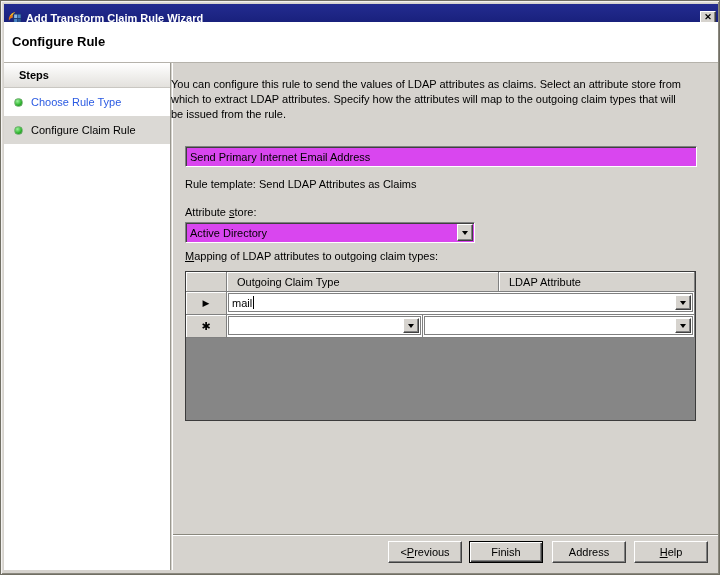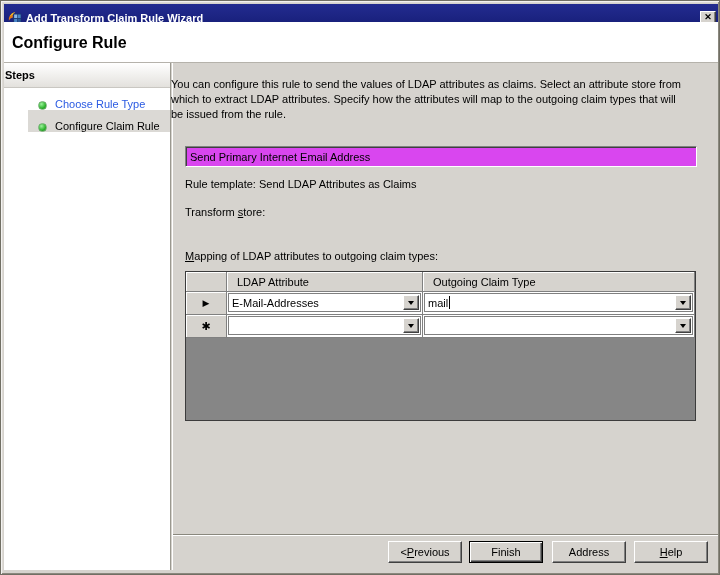--- a/index.html
+++ b/index.html
@@ -27,30 +27,30 @@
     box-shadow: inset -1px -1px 0 #808080;
     display:flex; align-items:center; justify-content:center;
     font-size:9px; font-weight:bold; line-height:1; cursor:default;
   }
 
   
   .header-band {
     position:absolute; left:3px; top:21px; width:714px; height:41px;
     background:#fff; border-bottom:1px solid #b5b2ab;
   }
-  .header-band h1 { font-size:16px; font-weight:bold; padding:12px 0 0 8px; }
+  .header-band h1 { font-size:13px; font-weight:bold; padding:12px 0 0 8px; }
 
   
   .steps-panel { position:absolute; left:3px; top:62px; width:166px; height:507px; background:#fff; }
   .steps-header {
-    height:25px; display:flex; align-items:center; padding-left:1px;
+    height:25px; display:flex; align-items:center; padding-left:15px;
     font-weight:bold; background:linear-gradient(#ffffff,#e3e1dd);
     border-bottom:1px solid #c9c7c2;
   }
-  .step-item { display:flex; align-items:flex-end; height:22px; padding-left:10px;margin-left:24px; }
+  .step-item { display:flex; align-items:center; height:28px; padding-left:10px; }
   .step-item .bullet {
     width:9px; height:9px; border-radius:50%; margin-right:8px; flex:0 0 auto;
     background: radial-gradient(circle at 35% 30%, #9cf29c, #2eb42e 60%, #1d7a1d);
     border:1px solid #6fae6f;
   }
   .step-link { color:#2a5ae2; }
   .step-active { background:#dbd9d5; }
 
   .panel-separator {
     position:absolute; left:169px; top:62px; width:3px; height:507px;
@@ -175,42 +175,40 @@
 
   <div class="instructions">You can configure this rule to send the values of LDAP attributes as claims. Select an attribute store from which to extract LDAP attributes. Specify how the attributes will map to the outgoing claim types that will be issued from the rule.</div>
 
   <div class="field-label" style="top:130px;margin-top:16px;"><span class="u">C</span><span>laim rule name:</span></div>
   <div class="text-input sunken">
     <span>Send Primary Internet Email Address</span>
   </div>
 
   <div class="field-label" style="top:177px;">Rule template: Send LDAP Attributes as Claims</div>
 
-  <div class="field-label" style="top:205px;"><span>Transform </span><span class="u">s</span><span>tore:</span></div>
+  <div class="field-label" style="top:205px;"><span>Attribute </span><span class="u">s</span><span>tore:</span></div>
+  <div class="combo combo-store sunken">
+    <span>Active Directory</span>
+    <div class="combo-arrow-btn">
+      <span class="tri-down"></span>
+    </div>
+  </div>
 
   <div class="field-label" style="top:249px;"><span class="u">M</span><span>apping of LDAP attributes to outgoing claim types:</span></div>
 
   <div class="grid">
     <div class="grid-row hdr-row">
       <div class="hdr-cell c0"></div>
+      <div class="hdr-cell c2">Outgoing Claim Type</div>
       <div class="hdr-cell c1">LDAP Attribute</div>
-      <div class="hdr-cell c2">Outgoing Claim Type</div>
     </div>
 
     <div class="grid-row data-row">
       <div class="sel-cell c0">
         <span class="row-marker">▶</span>
-      </div>
-      <div class="data-cell c1">
-        <div class="cell-combo">
-          <span>E-Mail-Addresses</span>
-          <div class="combo-arrow-btn">
-            <span class="tri-down"></span>
-          </div>
-        </div>
       </div>
       <div class="data-cell c2">
         <div class="cell-combo">
           <span>mail</span>
           <span class="caret"></span>
           <div class="combo-arrow-btn">
             <span class="tri-down"></span>
           </div>
         </div>
       </div>

